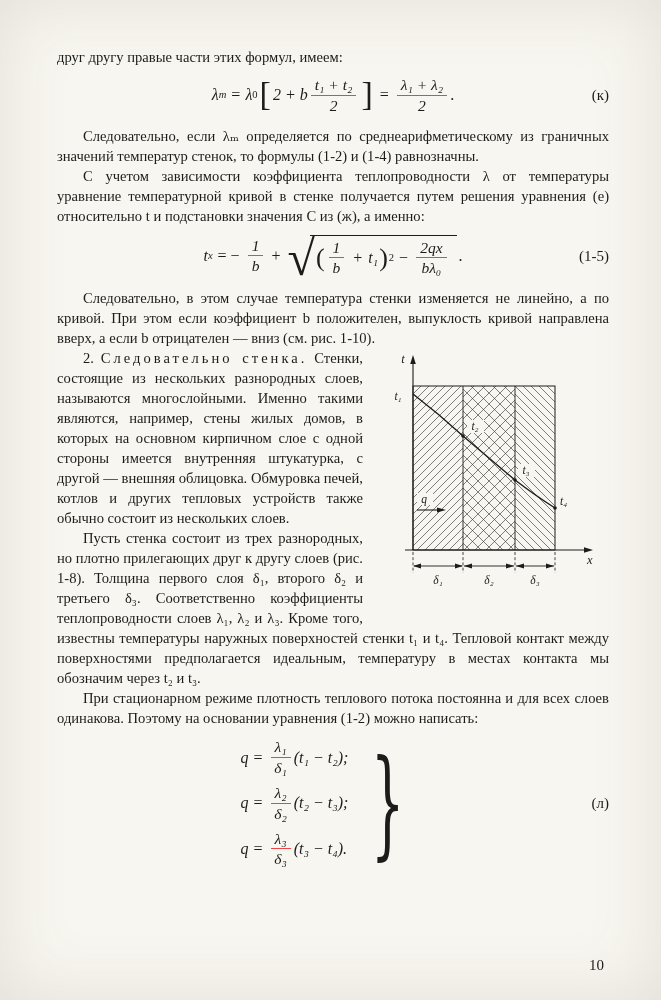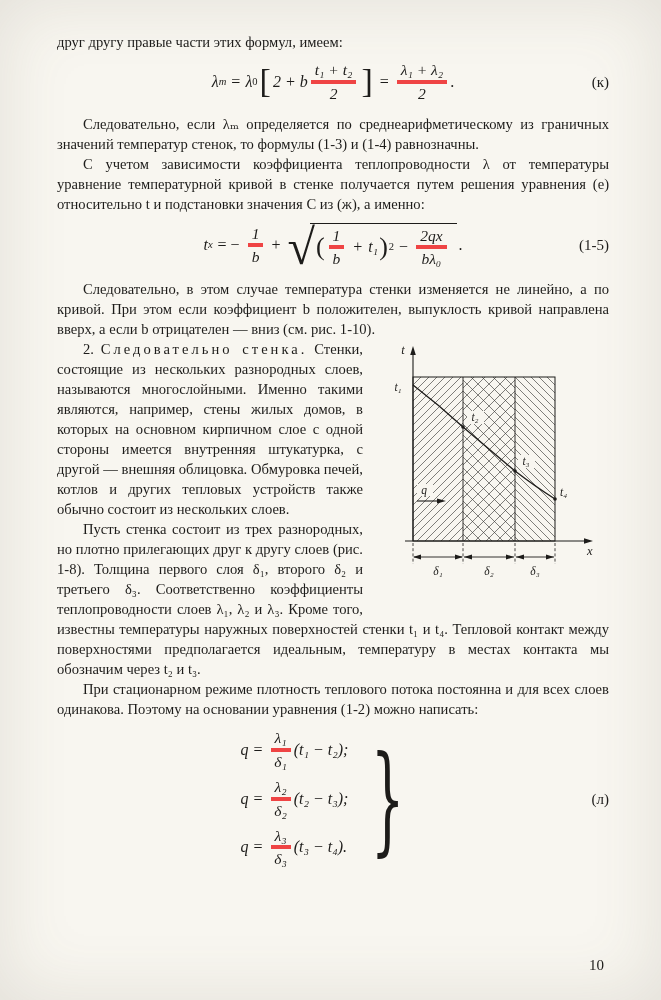--- a/index.html
+++ b/index.html
@@ -1,30 +1,30 @@
 <!DOCTYPE html>
 <html><head>
 <meta charset="utf-8">
 <style>
   *{margin:0;padding:0;box-sizing:border-box}
   body{background:#d8d5cd;font-family:"Liberation Serif","DejaVu Serif",serif}
   .page{position:relative;width:661px;height:1000px;margin:0 auto;background:#f8f6f0;color:#1d1c1a;
         overflow:hidden;box-shadow:inset 0 0 70px rgba(100,90,70,.14)}
-  .content{position:absolute;left:57px;top:32px;width:552px}
+  .content{position:absolute;left:57px;top:47px;width:552px}
   p.para{font-size:14.6px;line-height:20px;text-align:justify;text-indent:26px}
   p.noindent{text-indent:0}
   .spaced{letter-spacing:3px}
   .formula{position:relative;display:flex;justify-content:center;align-items:center;margin:9px 0 11px;font-size:16px}
   .fx{display:inline-flex;align-items:center;white-space:nowrap}
   .var{font-style:italic}
   sub{font-size:.66em;font-style:italic;line-height:0}
   sup{font-size:.66em;line-height:0}
   .op{margin:0 5px}
   .frac{display:inline-flex;flex-direction:column;align-items:center;margin:0 3px;line-height:1.15;font-size:.97em;font-style:italic}
-  .frac .fn{padding:0 4px 1px;border-bottom:4px solid #ef4444}
+  .frac .fn{padding:0 4px 1px;border-bottom:1px solid #ef4444}
   .frac .fd{padding-top:1px}
   .bigbr{font-size:34px;font-weight:400;line-height:1;margin:0 2px;transform:translateY(-1px)}
   .bigp{font-size:26px;line-height:1;margin:0 1px;font-style:normal}
   .sqrt{display:inline-flex;align-items:center;margin:0 2px}
   .rad{font-size:50px;line-height:.8;margin-right:-5px;transform:translateY(2px);font-style:normal}
   .radicand{display:inline-flex;align-items:center;border-top:1.6px solid #1d1c1a;padding:3px 7px 0 5px}
   .eq-label{position:absolute;right:0;top:50%;transform:translateY(-50%);font-size:15px}
   .figure{float:right;width:232px;margin:2px 0 8px 14px}
   .figure svg{display:block;margin-left:6px}
   .figure figcaption{font-size:13.4px;font-weight:bold;line-height:17px;margin-top:10px;padding-left:2px}
@@ -62,21 +62,21 @@
         <span class="op">=</span>
         <span class="frac">
           <span class="fn">λ₁ + λ₂</span>
           <span class="fd">2</span>
         </span>
         <span>.</span>
       </span>
       <span class="eq-label">(к)</span>
     </div>
 
-    <p class="para">Следовательно, если λₘ определяется по среднеарифметическому из граничных значений температур стенок, то формулы (1-3) и (1-4) равнозначны.</p>
+    <p class="para">Следовательно, если λₘ определяется по среднеарифметическому из граничных значений температур стенок, то формулы (1-2) и (1-4) равнозначны.</p>
     <p class="para">С учетом зависимости коэффициента теплопроводности λ от температуры уравнение температурной кривой в стенке получается путем решения уравнения (е) относительно t и подстановки значения С из (ж), а именно:</p>
 
     <div class="formula">
       <span class="fx">
         <span class="var">t</span>
           <sub>x</sub>
         <span class="op">= −</span>
         <span class="frac">
           <span class="fn">1</span>
           <span class="fd">b</span>

